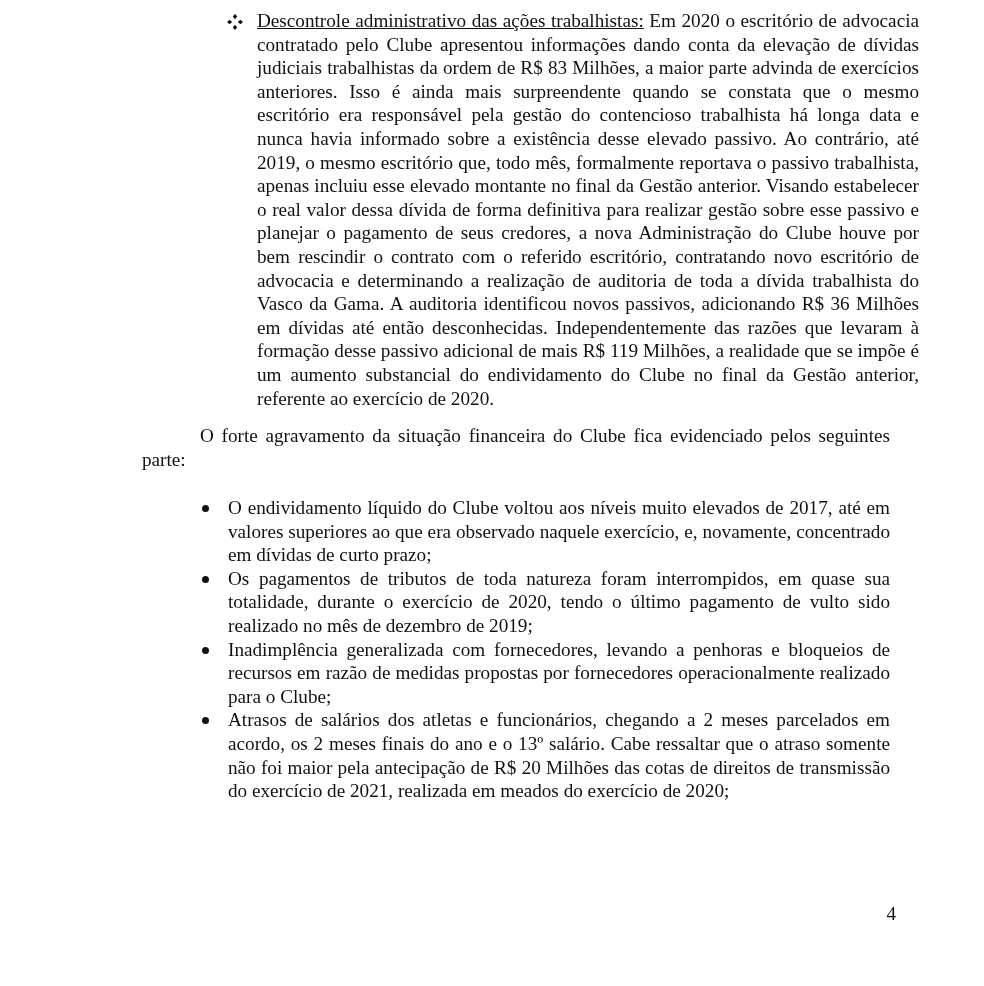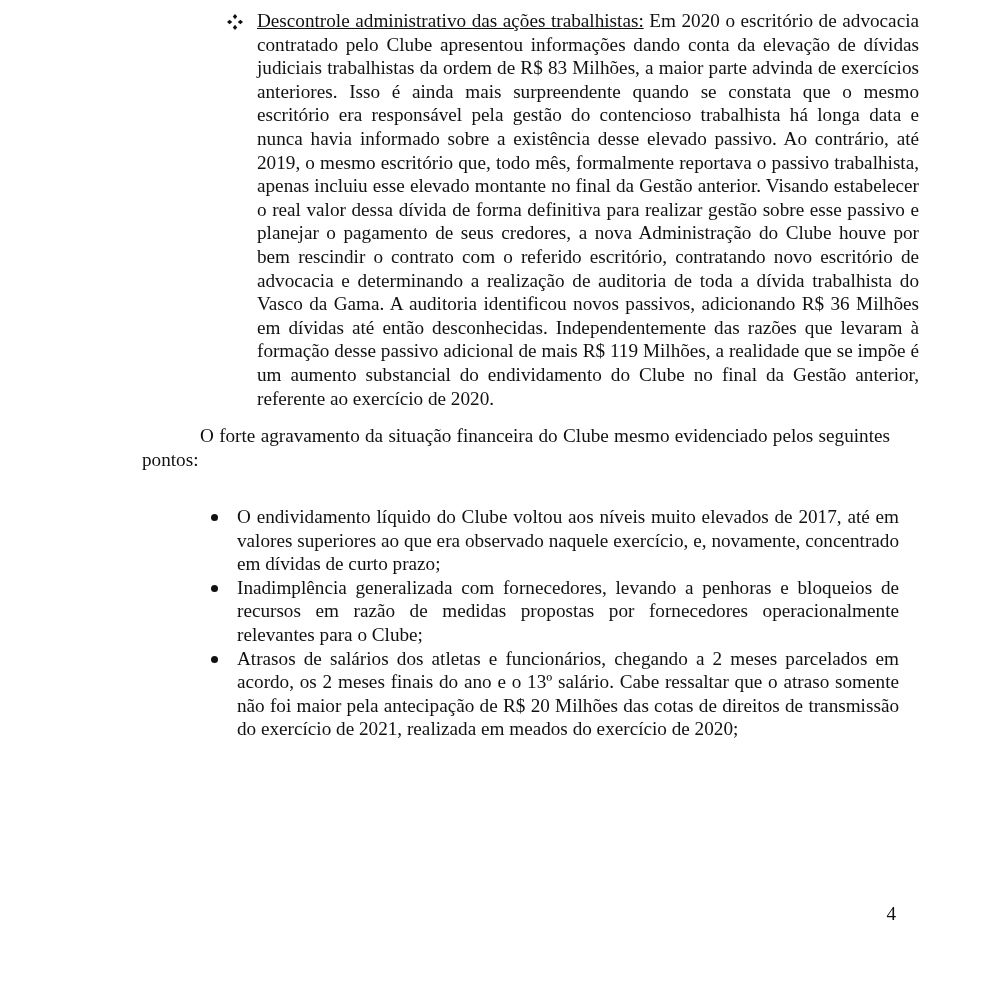--- a/index.html
+++ b/index.html
@@ -47,21 +47,21 @@
     top: 424px;
     width: 748px;
     text-align: justify;
     text-indent: 58px;
   }
   .bullet-list {
     position: absolute;
     left: 228px;
     top: 496px;
     width: 662px;
-    margin: 9px;
+    margin: 0;
     padding: 0;
     list-style: none;
   }
   .bullet-list li {
     position: relative;
     text-align: justify;
     margin: 0;
   }
   .bullet-dot {
     position: absolute;
@@ -89,22 +89,23 @@
     <span class="diamond-bullet">
       <svg width="16" height="16" viewBox="0 0 16 16">
         <path d="M8 0 L10.2 2.6 L8 5.2 L5.8 2.6 Z" fill="#111"></path>
         <path d="M8 10.8 L10.2 13.4 L8 16 L5.8 13.4 Z" fill="#111"></path>
         <path d="M0 8 L2.6 5.8 L5.2 8 L2.6 10.2 Z" fill="#111"></path>
         <path d="M10.8 8 L13.4 5.8 L16 8 L13.4 10.2 Z" fill="#111"></path>
       </svg>
     </span><span class="underline">Descontrole administrativo das ações trabalhistas:</span><span> Em 2020 o escritório de advocacia contratado pelo Clube apresentou informações dando conta da elevação de dívidas judiciais trabalhistas da ordem de R$ 83 Milhões, a maior parte advinda de exercícios anteriores. Isso é ainda mais surpreendente quando se constata que o mesmo escritório era responsável pela gestão do contencioso trabalhista há longa data e nunca havia informado sobre a existência desse elevado passivo. Ao contrário, até 2019, o mesmo escritório que, todo mês, formalmente reportava o passivo trabalhista, apenas incluiu esse elevado montante no final da Gestão anterior. Visando estabelecer o real valor dessa dívida de forma definitiva para realizar gestão sobre esse passivo e planejar o pagamento de seus credores, a nova Administração do Clube houve por bem rescindir o contrato com o referido escritório, contratando novo escritório de advocacia e determinando a realização de auditoria de toda a dívida trabalhista do Vasco da Gama. A auditoria identificou novos passivos, adicionando R$ 36 Milhões em dívidas até então desconhecidas. Independentemente das razões que levaram à formação desse passivo adicional de mais R$ 119 Milhões, a realidade que se impõe é um aumento substancial do endividamento do Clube no final da Gestão anterior, referente ao exercício de 2020.</span>
   </div>
 
-  <div class="intro">O forte agravamento da situação financeira do Clube mesmo evidenciado pelos seguintes pontos:</div>
+  <div class="intro">O forte agravamento da situação financeira do Clube fica evidenciado pelos seguintes parte:</div>
 
   <ul class="bullet-list">
     <li><span class="bullet-dot"></span><span>O endividamento líquido do Clube voltou aos níveis muito elevados de 2017, até em valores superiores ao que era observado naquele exercício, e, novamente, concentrado em dívidas de curto prazo;</span></li>
-    <li><span class="bullet-dot"></span><span>Inadimplência generalizada com fornecedores, levando a penhoras e bloqueios de recursos em razão de medidas propostas por fornecedores operacionalmente relevantes para o Clube;</span></li>
+    <li><span class="bullet-dot"></span><span>Os pagamentos de tributos de toda natureza foram interrompidos, em quase sua totalidade, durante o exercício de 2020, tendo o último pagamento de vulto sido realizado no mês de dezembro de 2019;</span></li>
+    <li><span class="bullet-dot"></span><span>Inadimplência generalizada com fornecedores, levando a penhoras e bloqueios de recursos em razão de medidas propostas por fornecedores operacionalmente realizado para o Clube;</span></li>
     <li><span class="bullet-dot"></span><span>Atrasos de salários dos atletas e funcionários, chegando a 2 meses parcelados em acordo, os 2 meses finais do ano e o 13º salário. Cabe ressaltar que o atraso somente não foi maior pela antecipação de R$ 20 Milhões das cotas de direitos de transmissão do exercício de 2021, realizada em meados do exercício de 2020;</span></li>
   </ul>
 
   <div class="page-number">4</div>
 </div>
 
 </body></html>

